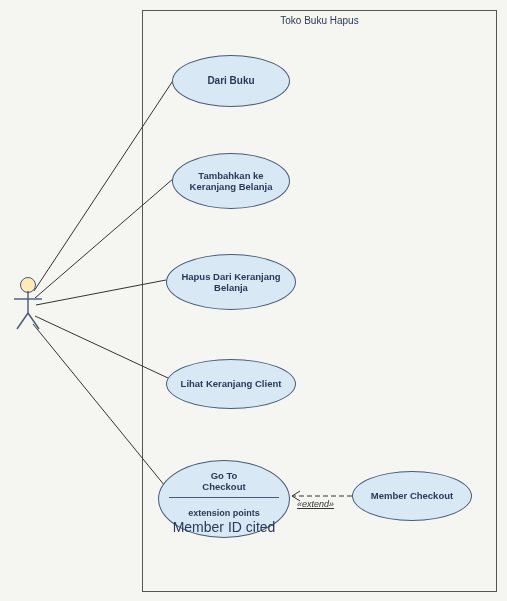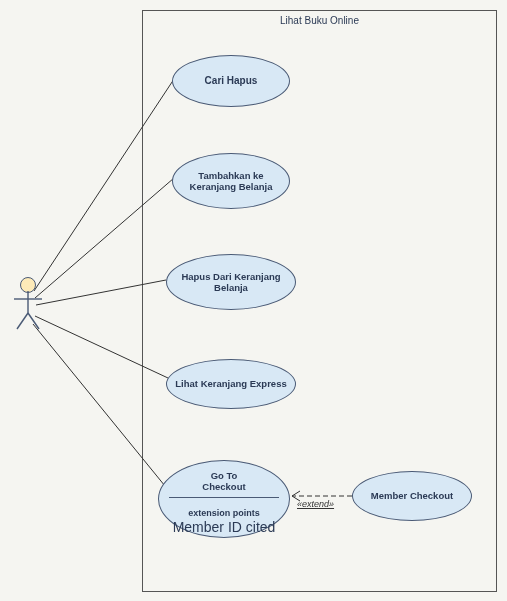--- a/index.html
+++ b/index.html
@@ -86,21 +86,21 @@
     color: #333;
     background: transparent;
   }
 </style>
 </head>
 <body>
 
 <div class="stage">
 
   <div class="sys-box" style="left:142px; top:10px; width:353px; height:580px;">
-    <div class="sys-title">Lihat Buku Online</div>
+    <div class="sys-title">Toko Buku Hapus</div>
   </div>
 
   <svg class="lines">
     <line class="assoc" x1="34" y1="291" x2="176" y2="76"></line>
     <line class="assoc" x1="35" y1="298" x2="174" y2="178"></line>
     <line class="assoc" x1="36" y1="305" x2="166" y2="280"></line>
     <line class="assoc" x1="35" y1="316" x2="168" y2="378"></line>
     <line class="assoc" x1="33" y1="324" x2="165" y2="486"></line>
     <line class="extend" x1="352" y1="496" x2="292" y2="496"></line>
     <polyline class="arrow" points="300,491 292,496 300,501"></polyline>
@@ -110,35 +110,35 @@
 
   <div class="actor-head" style="left:20px; top:277px;"></div>
   <svg class="actor-body" style="left:14px; top:291px; width:28px; height:40px;">
     <line x1="14" y1="0" x2="14" y2="22"></line>
     <line x1="0" y1="8" x2="28" y2="8"></line>
     <line x1="14" y1="22" x2="3" y2="38"></line>
     <line x1="14" y1="22" x2="25" y2="38"></line>
   </svg>
 
   <div class="usecase" style="left:172px; top:55px; width:118px; height:52px;">
-    <span>Cari Hapus</span>
+    <span>Dari Buku</span>
   </div>
 
   <div class="usecase" style="left:166px; top:254px; width:130px; height:56px; font-size:9.5px;">
     <span style="white-space:pre-line;">Hapus Dari Keranjang
 Belanja</span>
   </div>
 
   <div class="usecase" style="left:172px; top:153px; width:118px; height:56px; font-size:9.5px;">
     <span style="white-space:pre-line;">Tambahkan ke
 Keranjang Belanja</span>
   </div>
 
   <div class="usecase" style="left:166px; top:359px; width:130px; height:50px; font-size:9.5px;">
-    <span>Lihat Keranjang Express</span>
+    <span>Lihat Keranjang Client</span>
   </div>
 
   <div class="usecase ext" style="left:158px; top:460px; width:132px; height:78px; padding-top:8px;">
     <span style="white-space:pre-line; font-size:9.5px;">Go To
 Checkout</span>
     <div class="ep-block">
       <div>extension points</div>
       <div class="ep-item">Member ID cited</div>
     </div>
   </div>

